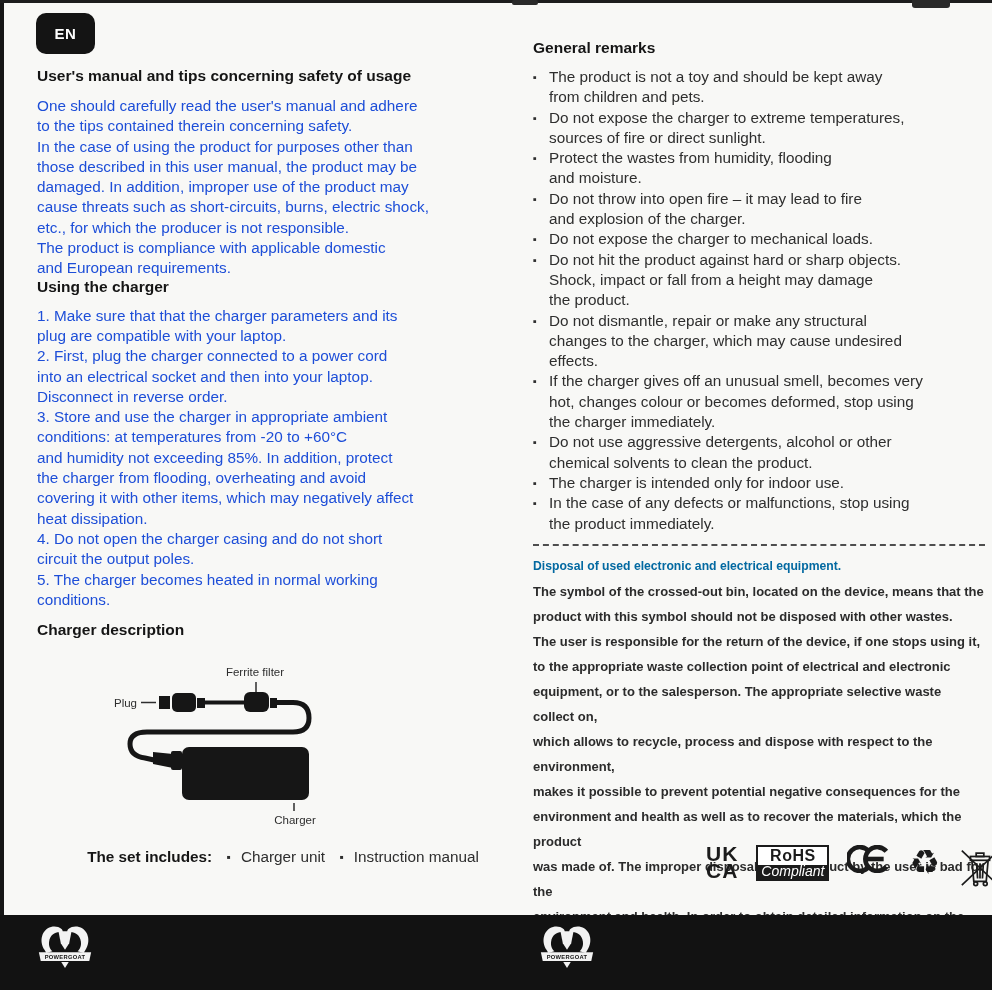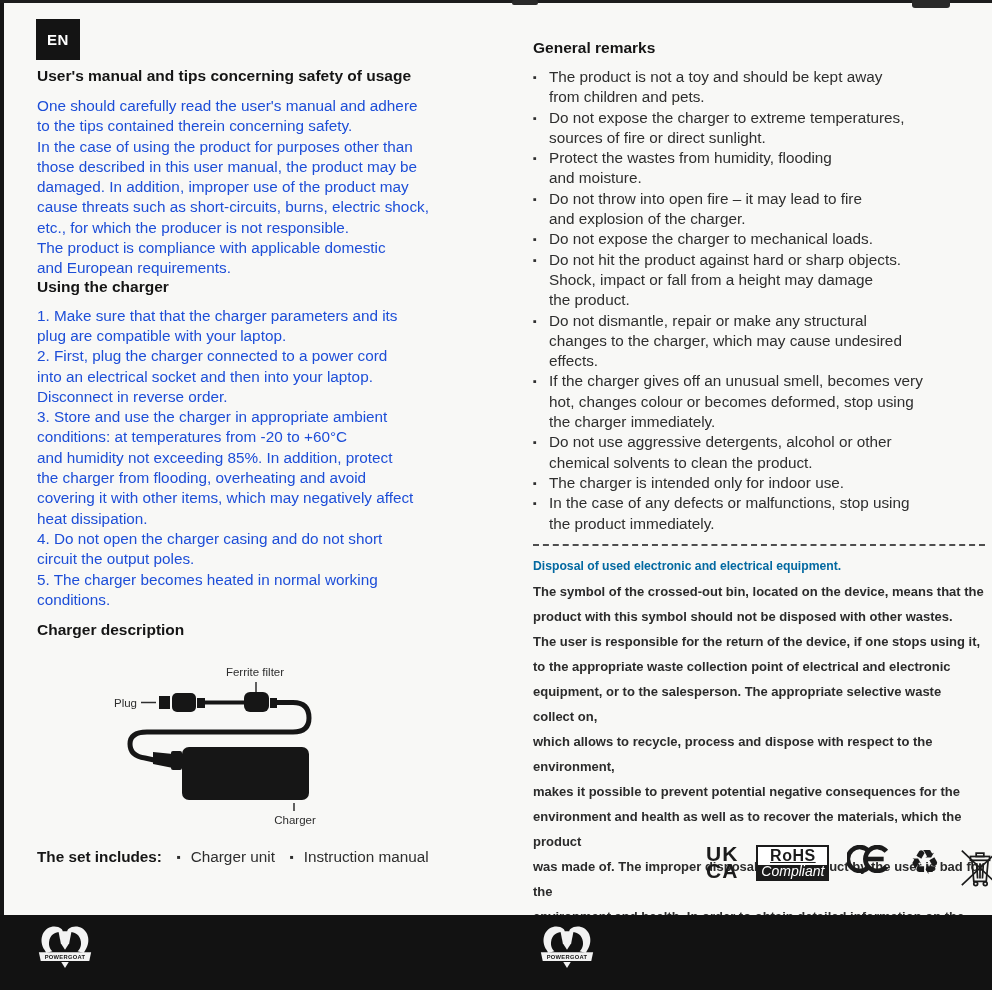--- a/index.html
+++ b/index.html
@@ -11,58 +11,59 @@
     -webkit-font-smoothing:antialiased;
   }
   .page{position:absolute;inset:0;}
   
   .edge-left{position:absolute;left:0;top:0;width:4px;height:990px;background:#161616;}
   .edge-top{position:absolute;left:0;top:0;width:992px;height:3px;background:#1d1d1d;}
   .smudge-a{position:absolute;left:512px;top:0;width:26px;height:5px;background:#2a2a2a;border-radius:2px;}
   .smudge-b{position:absolute;left:912px;top:0;width:38px;height:8px;background:#2a2a2a;border-radius:0 0 3px 3px;}
 
   .en-badge{
-    position:absolute;left:36px;top:19px;width:44px;height:41px;background:#141414;
+    position:absolute;left:36px;top:13px;width:59px;height:41px;background:#141414;
     color:#fff;font-weight:bold;font-size:15px;display:flex;align-items:center;justify-content:center;
     letter-spacing:.5px;
+    border-radius:10px;
   }
 
   .col-left{position:absolute;left:37px;top:68px;width:492px;}
   .col-right{position:absolute;left:533px;top:40px;width:452px;}
 
   h1,h2{margin:0;font-size:15.5px;line-height:16px;color:#151515;font-weight:bold;}
   .body-text{
     margin:12px 0 0 0;font-size:15.3px;line-height:20.3px;color:#1d4ed8;
     white-space:pre-line;
   }
   .h-using{}
   .h-desc{margin-top:12px;}
   .body-using{margin-top:11px;}
 
   .diagram{margin:14px 0 0 60px;display:block;}
   .diagram text{font-family:"Liberation Sans",sans-serif;font-size:11.5px;fill:#2e2e2e;}
 
-  .set-line{margin-top:18px;font-size:15.3px;color:#2e2e2e;}
+  .set-line{margin-top:18px;font-size:15.3px;color:#2e2e2e;text-align:center;}
   .set-line .lbl{font-weight:bold;color:#151515;}
   .sq{display:inline-block;margin:0 6px 0 10px;font-size:12px;color:#2e2e2e;transform:translateY(-1px);}
 
   .remarks{list-style:none;margin:11px 0 0 0;padding:0;font-size:15.3px;line-height:20.3px;color:#2e2e2e;}
   .remarks li{display:flex;align-items:flex-start;}
   .remarks .bl{flex:0 0 16px;font-size:11px;line-height:20.3px;color:#2e2e2e;}
   .remarks .tx{flex:1;white-space:pre-line;}
 
   .dash-sep{margin-top:10px;border:0;border-top:2px dashed #4e4e4e;width:100%;height:0;}
 
   .disposal-h{margin-top:14px;font-size:12.2px;line-height:13px;color:#0369a1;font-weight:bold;}
   .disposal-b{margin:6px 0 0 0;font-size:13px;line-height:25px;color:#2b2b2b;white-space:pre-line;font-weight:bold;}
 
   .cert-row{position:absolute;left:706px;top:845px;height:50px;display:flex;align-items:flex-start;gap:18px;}
   .ukca{font-weight:bold;font-size:21px;line-height:17px;letter-spacing:1px;color:#1b1b1b;text-align:center;}
   .rohs{border:2.5px solid #1b1b1b;background:#fff;text-align:center;min-width:62px;}
-  .rohs .t{font-weight:bold;font-size:16px;line-height:18px;color:#1b1b1b;padding:0 4px;letter-spacing:.5px;text-decoration:underline;}
+  .rohs .t{font-weight:bold;font-size:16px;line-height:18px;color:#1b1b1b;padding:0 4px;letter-spacing:.5px;}
   .rohs .c{background:#1b1b1b;color:#fff;font-size:14px;line-height:13px;padding:0 3px 1px 3px;font-style:italic;}
   .ce-mark{display:block;}
   .recycle{font-size:34px;line-height:34px;color:#1b1b1b;}
   .weee{display:block;}
 
   .footer{position:absolute;left:0;top:915px;width:992px;height:75px;background:#121212;}
   .goat{position:absolute;top:9px;}
   .goat.g1{left:37px;}
   .goat.g2{left:539px;}
   .goat text{font-family:"Liberation Sans",sans-serif;font-weight:bold;}

